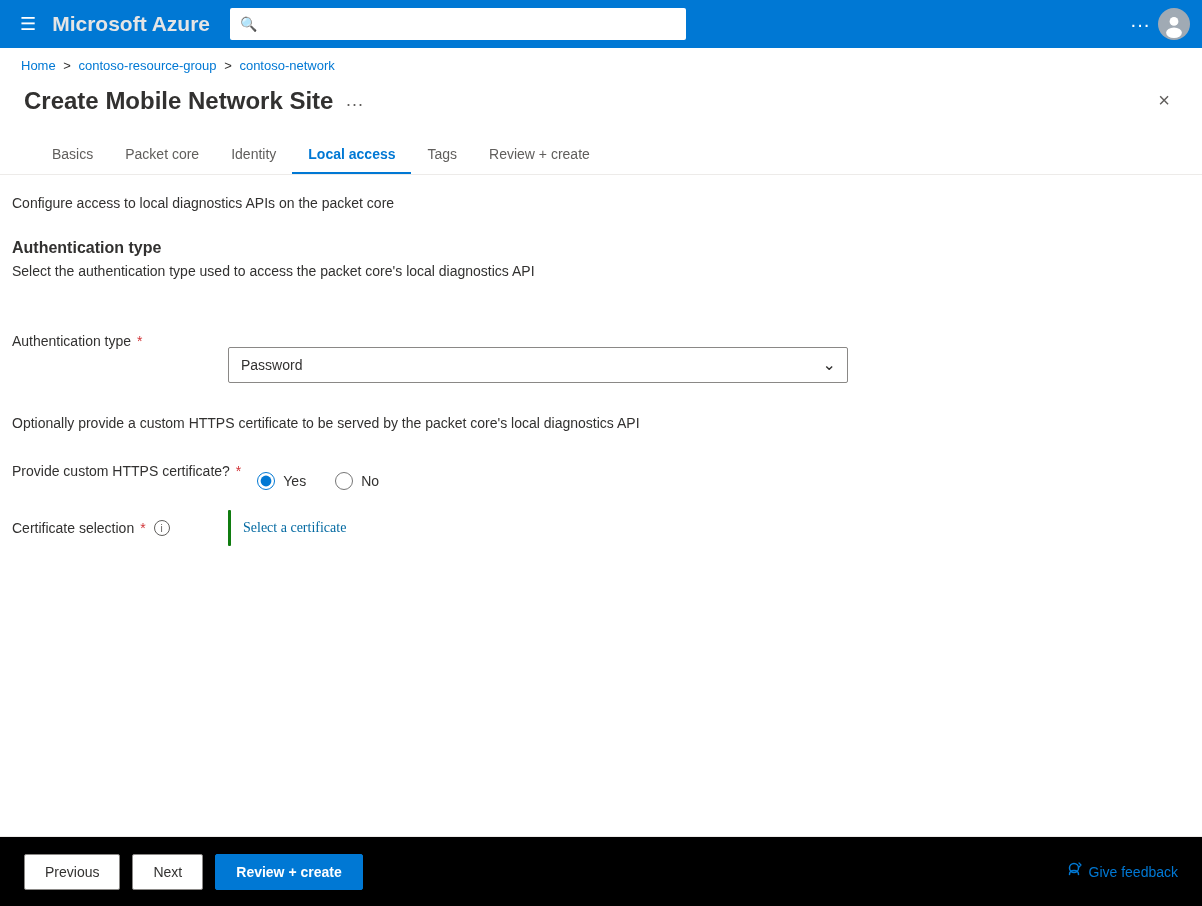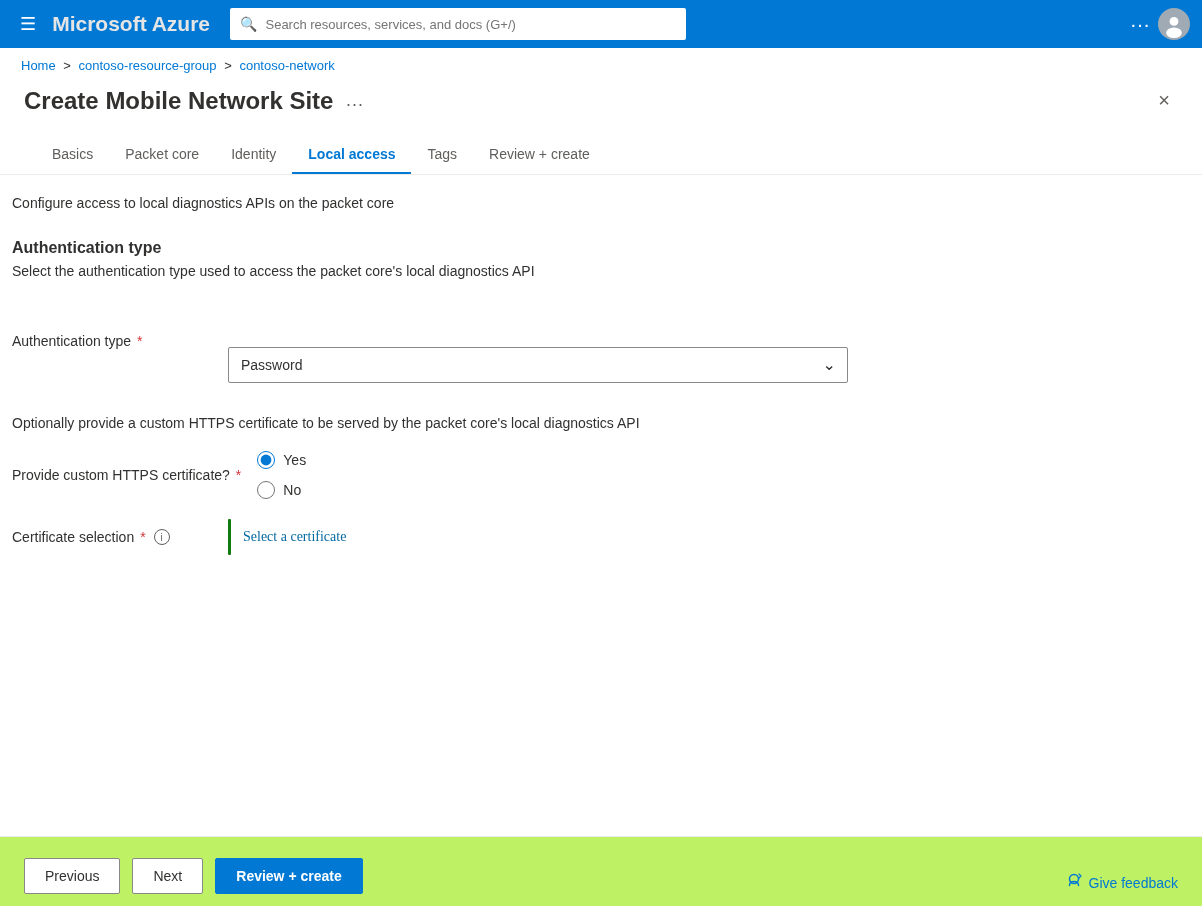--- a/index.html
+++ b/index.html
@@ -196,22 +196,23 @@
       top: 50%;
       transform: translateY(-55%);
       color: #323130;
       font-size: 16px;
       pointer-events: none;
     }
 
     
     .radio-group {
       display: flex;
-      flex-direction: column;
-      gap: 12px;
+      flex-direction: row;
+      gap: 29px;
+      margin-top: 21px;
     }
     .radio-item {
       display: flex;
       align-items: center;
       gap: 8px;
       cursor: pointer;
     }
     .radio-input {
       width: 18px;
       height: 18px;
@@ -255,25 +256,25 @@
       color: #605e5c;
       cursor: pointer;
       margin-left: 4px;
     }
 
     
     .footer {
       height: 70px;
       border-top: 1px solid #edebe9;
       display: flex;
-      align-items: flex-end;
-      padding: 12px 24px;
+      align-items: center;
+      padding: 4px 24px;
       gap: 12px;
       flex-shrink: 0;
-      background: #bef264;
+      background: #000000;
     }
     .btn {
       height: 36px;
       padding: 0 20px;
       border-radius: 2px;
       font-size: 14px;
       cursor: pointer;
       font-family: 'Segoe UI', Arial, sans-serif;
     }
     .btn-outline {
@@ -305,21 +306,20 @@
     }
   </style>
 </head>
 <body>
 
 <div class="topnav">
   <span class="topnav-hamburger">☰</span>
   <span class="topnav-logo">Microsoft Azure</span>
   <div class="topnav-search">
     <span class="topnav-search-icon">🔍</span>
-    <input type="text" placeholder="Search resources, services, and docs (G+/)" style="">
   </div>
   <div class="topnav-spacer"></div>
   <span class="topnav-dots">···</span>
   <div class="topnav-avatar">
     <svg viewBox="0 0 32 32" fill="none" xmlns="http://www.w3.org/2000/svg">
       <circle cx="16" cy="16" r="16" fill="#a0aab4"></circle>
       <circle cx="16" cy="13" r="5" fill="#fff"></circle>
       <ellipse cx="16" cy="26" rx="9" ry="6" fill="#fff"></ellipse>
     </svg>
   </div>

